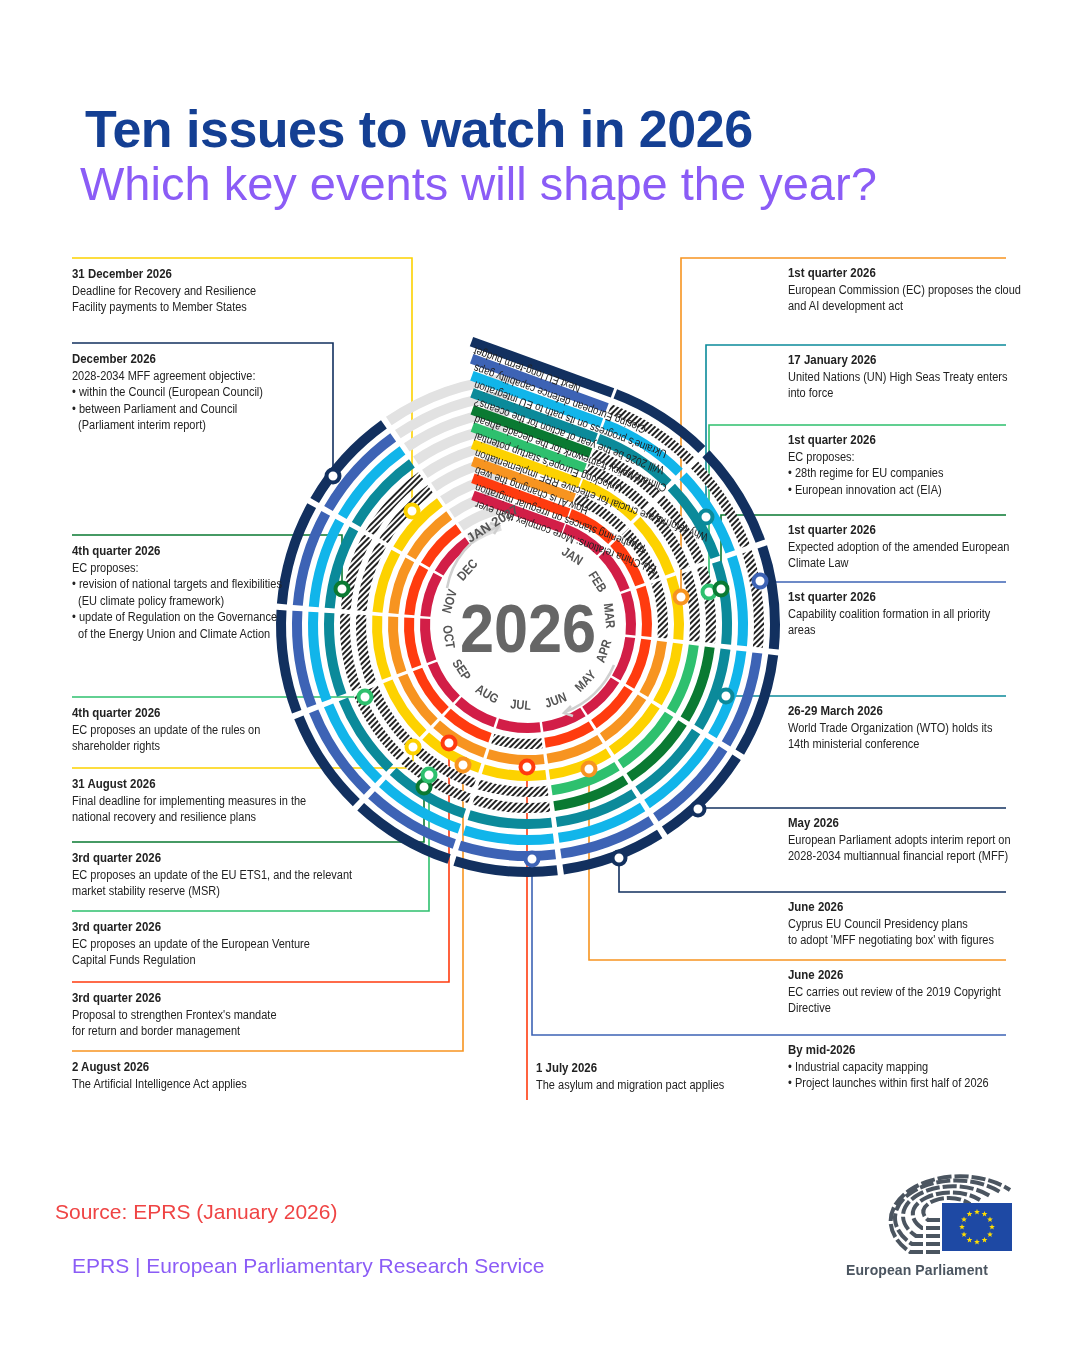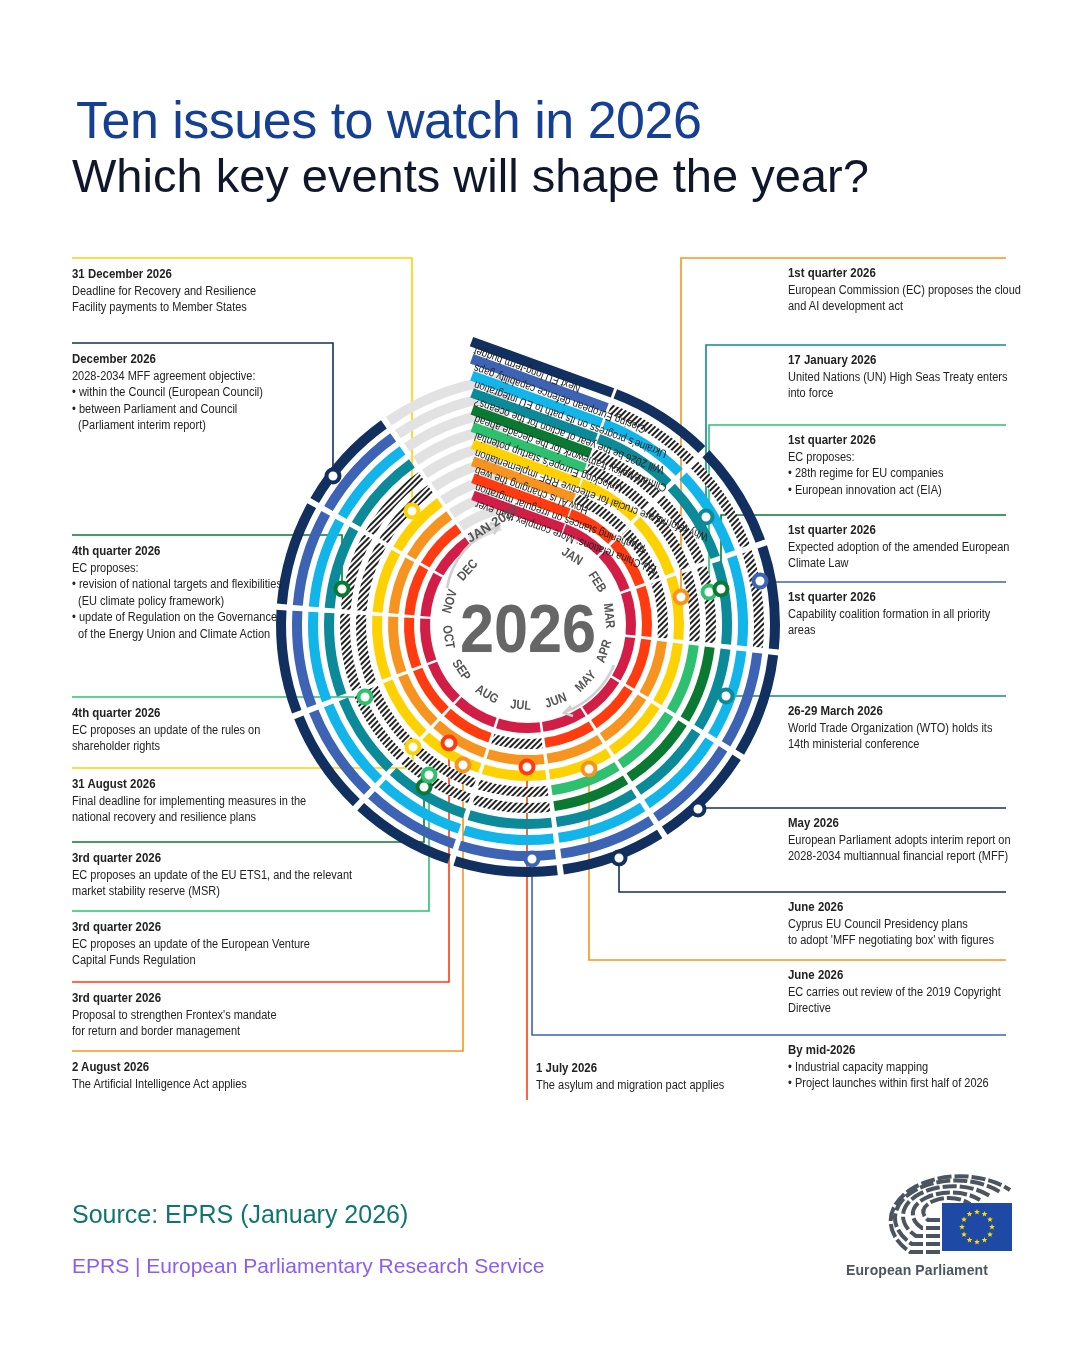--- a/index.html
+++ b/index.html
@@ -1,28 +1,28 @@
 <!DOCTYPE html>
 <html><head>
 <meta charset="utf-8">
 <style>
   html, body { margin:0; padding:0; background:#ffffff; }
   body { width:1080px; height:1350px; position:relative; overflow:hidden;
          font-family:"Liberation Sans", "DejaVu Sans", sans-serif; color:#222; }
-  .title { position:absolute; left:72px; top:84px; font-size:52px; font-weight:normal;
-           color:#143f93; letter-spacing:-0.5px; margin:4px; line-height:64px; }
+  .title { position:absolute; left:72px; top:84px; font-size:52px; font-weight:bold;
+           color:#143f93; letter-spacing:-0.5px; margin:13px; line-height:64px; }
   .subtitle { position:absolute; left:72px; top:146px; font-size:47px; font-weight:normal;
-              color:#0f172a; margin:0; line-height:60px; }
+              color:#8b5cf6; margin:8px; line-height:60px; }
   #diagram { position:absolute; left:0; top:0; }
   .event { position:absolute; font-family:"Liberation Sans", "DejaVu Sans", sans-serif;
            font-size:12.5px; line-height:16.5px; color:#222; transform:scaleX(0.88);
            transform-origin:left top; white-space:nowrap; }
   .event .date { font-weight:bold; display:block; font-size:13px; }
   .event .line { display:block; }
-  .footer-source { position:absolute; left:72px; top:1200px; font-size:25px; color:#0f766e; }
+  .footer-source { position:absolute; left:55px; top:1200px; font-size:21px; color:#ef4444; }
   .footer-eprs { position:absolute; left:72px; top:1254px; font-size:21px; color:#8b5cf6; }
   .ep-logo { position:absolute; left:840px; top:1160px; width:180px; height:120px; }
   .ep-logo-label { position:absolute; left:846px; top:1262px; font-size:14px; font-weight:bold;
                    color:#4b5560; letter-spacing:0.1px;text-align:center; }
 </style>
 </head>
 <body>
 
 <h1 class="title">Ten issues to watch in 2026</h1>
 <h2 class="subtitle">Which key events will shape the year?</h2>

